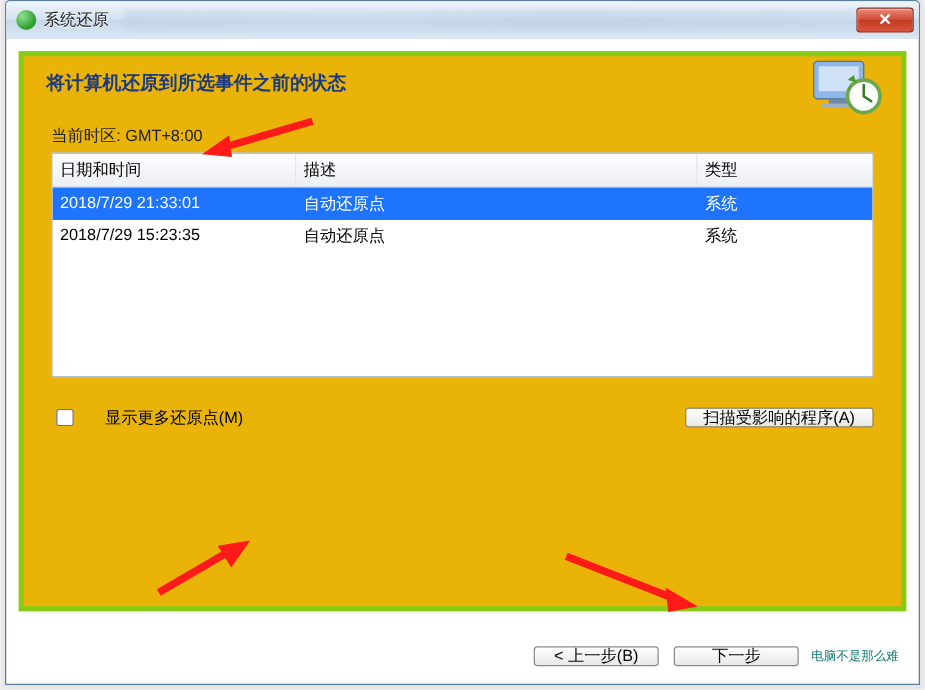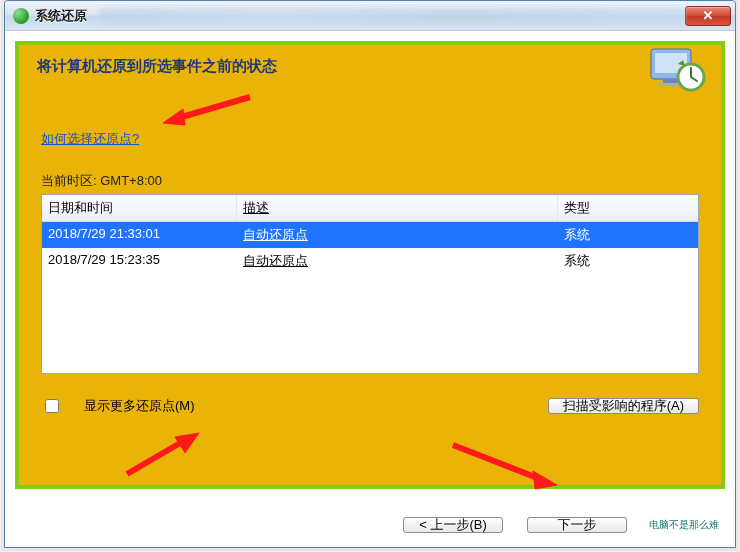--- a/index.html
+++ b/index.html
@@ -34,21 +34,21 @@
     position: relative;
   }
   .titlebar .icon {
     width: 16px; height: 16px;
     border-radius: 50%;
     background: radial-gradient(circle at 30% 30%, #8fe28f, #2a9b2a 70%);
     margin-right: 6px;
     flex: 0 0 auto;
   }
   .titlebar .title {
-    font-weight: bold;
+    font-weight: normal;
     color: #1a1a1a;
     text-shadow: 0 1px 0 #fff;
   }
   .titlebar .blur {
     margin-left: 12px;
     flex: 1;
     height: 16px;
     background: linear-gradient(90deg,#bfd3e8,#c9dbee 30%,#bcd1e7 60%,#c6d9ed);
     filter: blur(2px);
     opacity: .6;
@@ -116,21 +116,21 @@
     border-bottom: 1px solid #cfd7e1;
     font-weight: normal;
   }
   .th, .td {
     padding: 4px 6px;
     border-right: 1px solid #e2e7ee;
     white-space: nowrap;
     overflow: hidden;
   }
   .col-dt { flex: 0 0 195px; }
-  .col-desc { flex: 1 1 auto; text-decoration: underline; }
+  .col-desc { flex: 1 1 auto; }
   .col-type { flex: 0 0 140px; border-right: none; }
   .trow.sel { background: #1e74ff; color: #fff; }
   .trow .td { border-right: 1px solid transparent; }
   
   .below {
     margin: 22px 22px 0 22px;
     display: flex;
     align-items: center;
     justify-content: space-between;
   }
@@ -146,21 +146,21 @@
     border-radius: 3px;
     background: linear-gradient(#fefefe,#e8e8e8);
     cursor: pointer;
     font-size: 13px;
     display: inline-flex; align-items: center;
   }
   
   .wiznav {
     position: absolute;
     right: 16px; bottom: 14px;
-    display: flex; gap: 24px; align-items: center;
+    display: flex; gap: 12px; align-items: center;
   }
   .wiznav .btn { min-width: 100px; justify-content: center; }
   .tailtext {
     font-size: 10px;
     color: #0f766e;
     margin-left: -2px;
   }
   
   .arrow {
     position: absolute;
@@ -190,21 +190,20 @@
         <rect x="6" y="6" width="40" height="30" rx="3" fill="#8fb7e8" stroke="#4a6ea5"></rect>
         <rect x="10" y="10" width="32" height="20" fill="#cfe2f7"></rect>
         <rect x="18" y="36" width="16" height="4" fill="#6d88a8"></rect>
         <rect x="12" y="40" width="28" height="3" fill="#9fafc3"></rect>
         <circle cx="46" cy="34" r="13" fill="#fff" stroke="#6aa84f" stroke-width="3"></circle>
         <path d="M46 25 v9 l6 4" stroke="#3a7a26" stroke-width="2" fill="none" stroke-linecap="round"></path>
         <path d="M34 30 a13 13 0 0 1 3 -8 l-4 -1 5 -4 2 6 -3 -1 a10 10 0 0 0 -2 7 z" fill="#4c9a2a"></path>
       </svg>
     </div>
 
-    <a class="help-link">如何选择还原点?</a>
 
     <div class="tzline">当前时区: GMT+8:00</div>
 
     <div class="tablewrap">
       <div class="thead">
         <div class="th col-dt">日期和时间</div>
         <div class="th col-desc">描述</div>
         <div class="th col-type">类型</div>
       </div>
       <div id="tbody">

